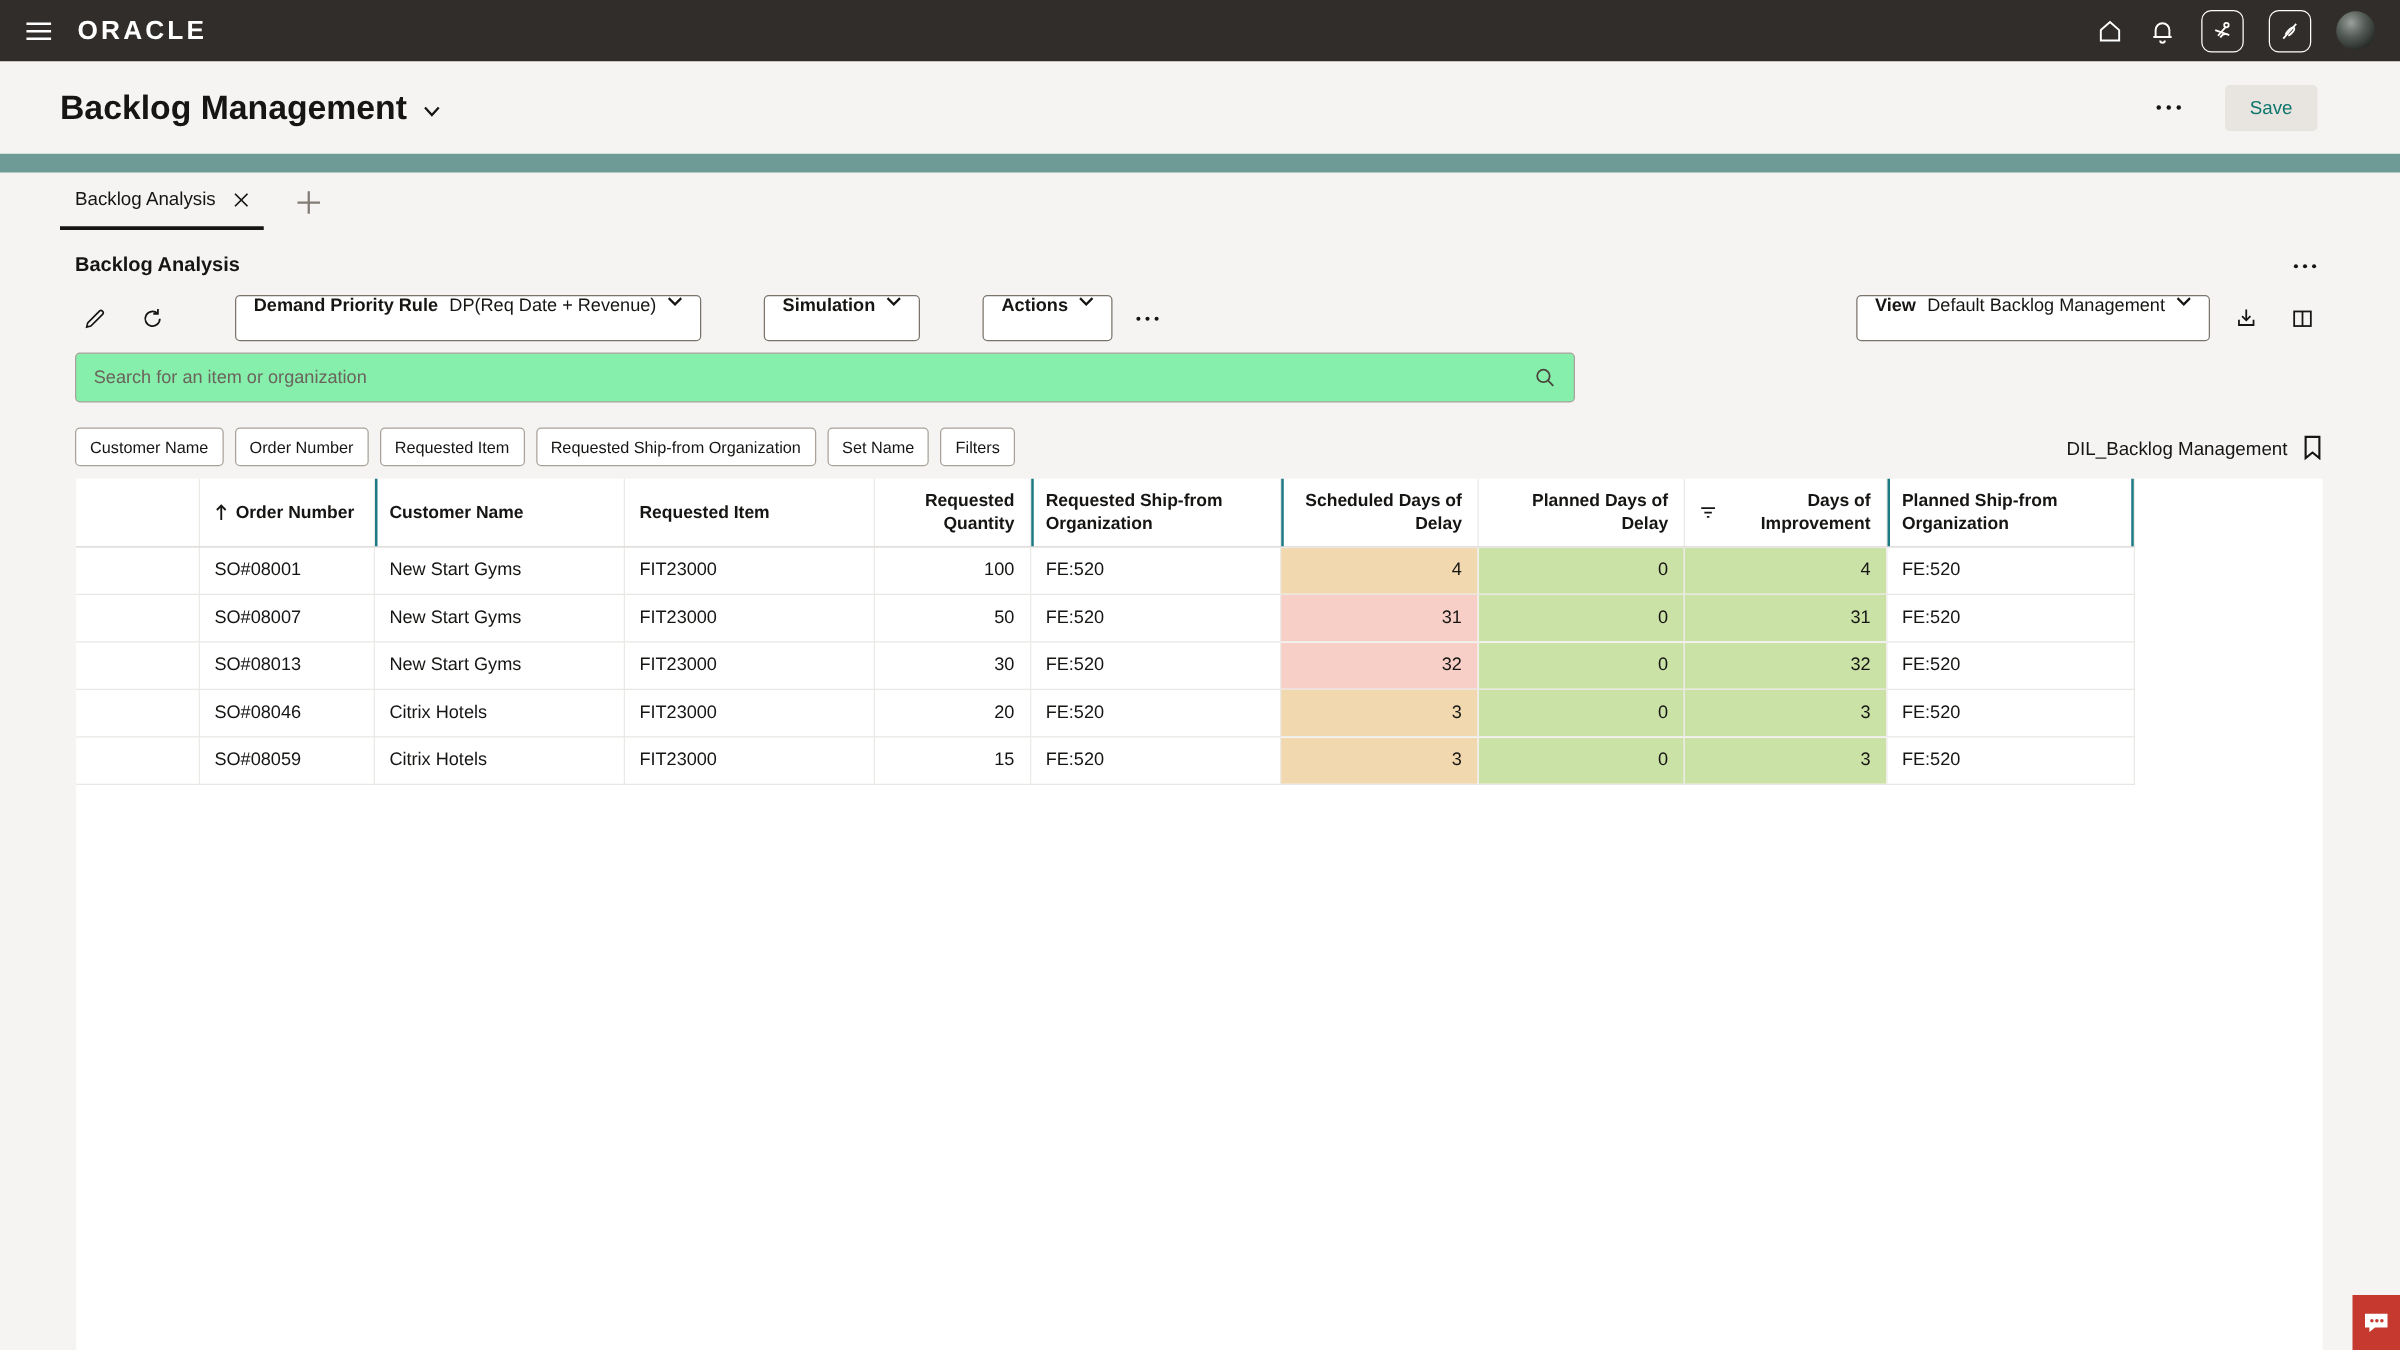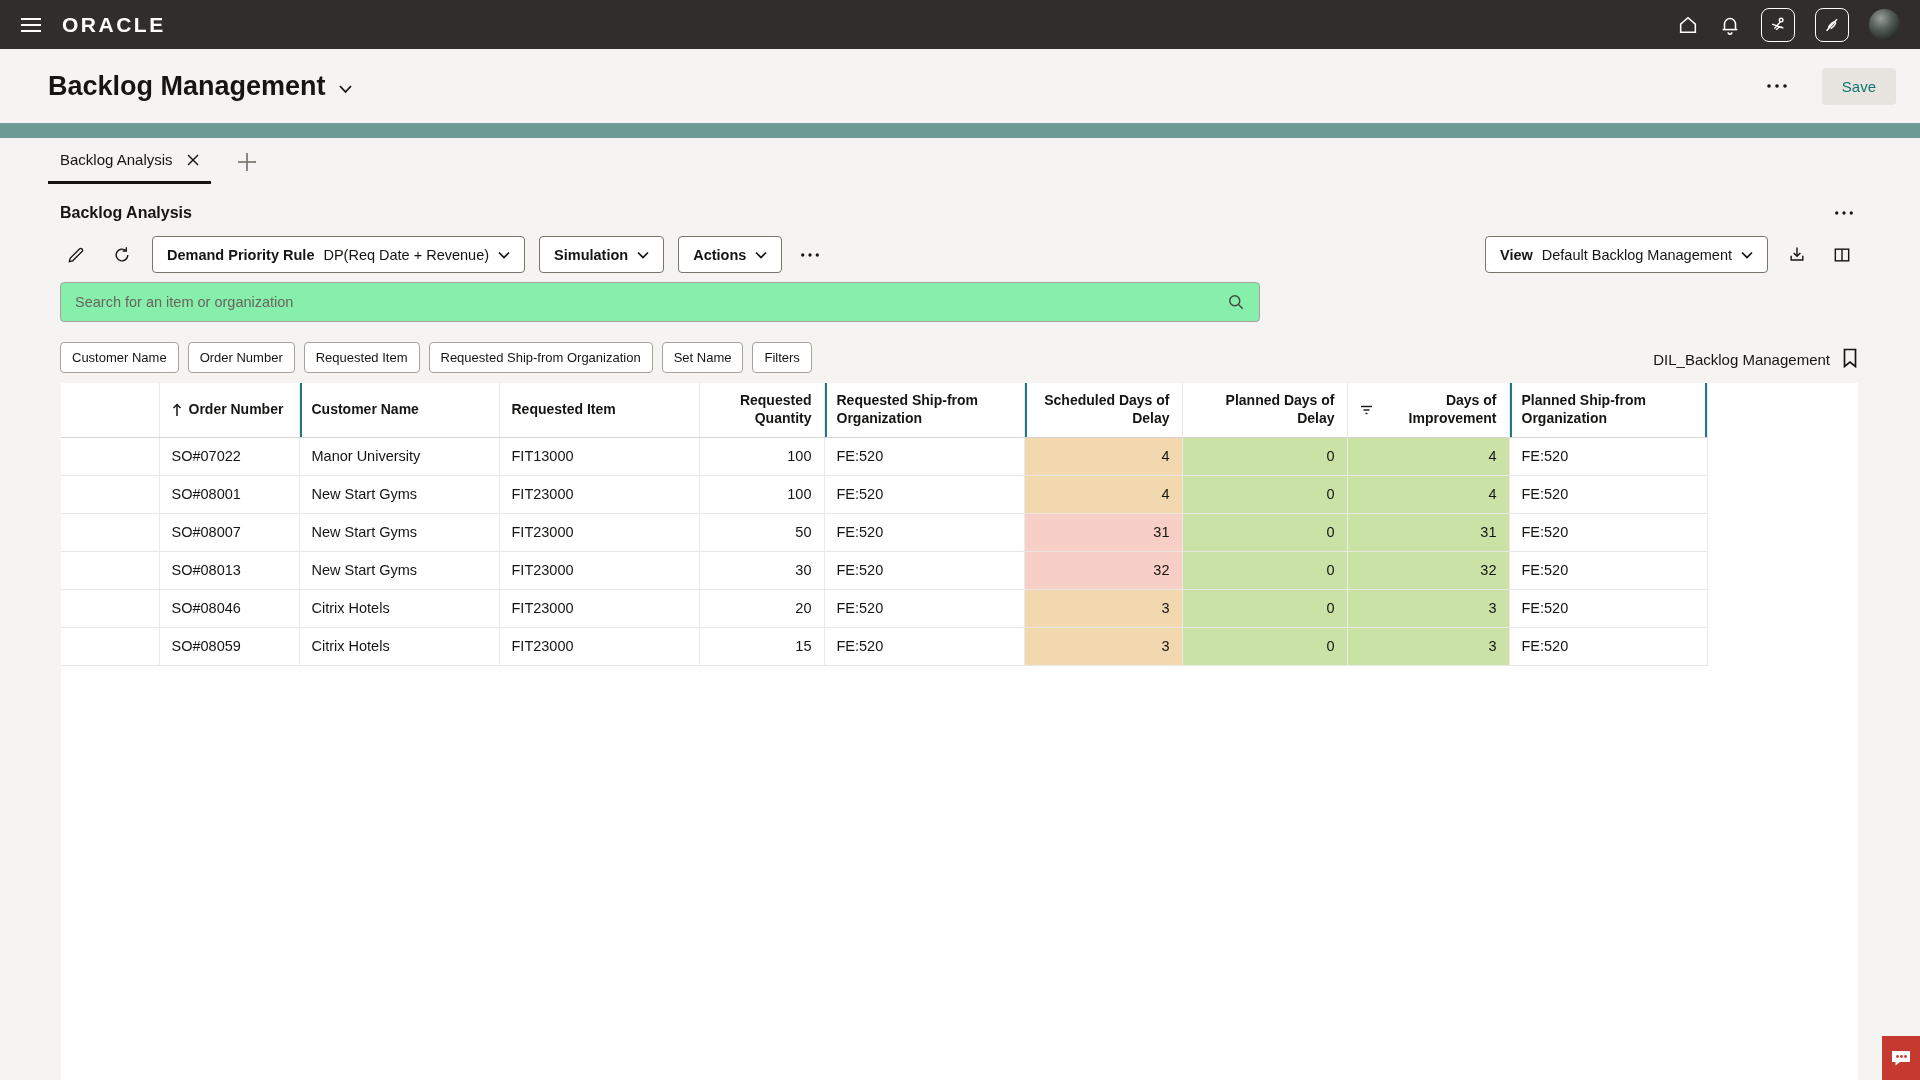--- a/index.html
+++ b/index.html
@@ -14,21 +14,21 @@
   
   .topbar{height:49px;background:var(--header-bg);display:flex;align-items:center;padding:0 20px 0 14px;}
   .icon-plain{background:none;border:none;padding:0;display:flex;align-items:center;justify-content:center;cursor:pointer;}
   .hamburger{width:34px;height:34px;}
   .brand{color:#fff;font-weight:bold;font-size:21px;letter-spacing:2.5px;margin-left:14px;}
   .topbar-right{margin-left:auto;display:flex;align-items:center;gap:20px;}
   .boxbtn{width:34px;height:34px;border:1.6px solid #fff;border-radius:8px;background:none;display:flex;align-items:center;justify-content:center;cursor:pointer;}
   .avatar{width:31px;height:31px;border-radius:50%;background:radial-gradient(circle at 38% 30%,#9aa09b 0%,#565e59 38%,#232725 80%);border:none;cursor:pointer;}
 
   
-  .titlebar{height:74px;display:flex;align-items:center;padding:0 24px 0 48px;}
+  .titlebar{height:74px;display:flex;align-items:center;padding:0 66px 0 48px;}
   .titlebar h1{font-size:27px;margin:0;font-weight:bold;}
   .title-chev{margin-left:12px;margin-top:6px;}
   .title-right{margin-left:auto;display:flex;align-items:center;gap:30px;}
   .save-btn{background:#e8e5e1;color:#0f766e;border:none;border-radius:4px;font-size:15px;padding:10px 20px;font-family:inherit;cursor:default;}
 
   
   .banner{height:15px;background-color:#6e9b95;background-image:
     radial-gradient(90px 14px at 3% 40%, #ebа94f 0 55%, transparent 58%),
     radial-gradient(70px 12px at 3% 45%, #ebab50 0 55%, transparent 60%),
     radial-gradient(130px 16px at 15% 70%, #436f6b 0 50%, transparent 55%),
@@ -45,21 +45,21 @@
 
   
   .content{padding:0 62px 0 60px;}
   .section-head{margin-top:20px;display:flex;align-items:center;}
   .section-head h2{font-size:16px;margin:0;font-weight:bold;}
   .overflow-btn{background:none;border:none;padding:4px;cursor:pointer;display:flex;align-items:center;}
   .section-head .overflow-btn{margin-left:auto;}
 
   .toolbar{margin-top:14px;display:flex;align-items:center;gap:14px;}
   .tool-icon{width:32px;height:32px;}
-  .dd{display:flex;align-items:center;gap:9px;background:#fff;border:1px solid #7b746c;border-radius:4px;height:37px;padding:0 14px;font-size:14.5px;font-family:inherit;color:var(--text);cursor:pointer;}
+  .dd{display:flex;gap:9px;background:#fff;border:1px solid #7b746c;border-radius:4px;height:37px;padding:0 14px;font-size:14.5px;font-family:inherit;color:var(--text);cursor:pointer;margin-left:36px;}
   .dd .b{font-weight:bold;}
   .toolbar-right{margin-left:auto;display:flex;align-items:center;gap:13px;}
 
   .searchbar{margin-top:9px;position:relative;width:1200px;}
   .searchbar input{width:100%;height:40px;border:1px solid #a9a29a;border-radius:4px;background:#86efac;padding:0 44px 0 14px;font-size:14.5px;font-family:inherit;color:var(--text);}
   .searchbar input::placeholder{color:#6b645c;}
   .search-ico{position:absolute;right:14px;top:10px;}
 
   .chipsrow{margin-top:20px;display:flex;align-items:center;gap:9px;}
   .chip{background:#fff;border:1px solid #a9a29a;border-radius:4px;padding:7px 11px;font-size:13px;font-family:inherit;color:var(--text);cursor:pointer;}
@@ -388,32 +388,20 @@
           <th class="seam seam-r">
               <div class="hwrap">
                 <span class="lbl">Planned Ship-from Organization</span>
               </div>
             </th>
         </tr>
       </thead>
       <tbody>
         <tr>
           <td></td>
-          <td>SO#07022</td>
-          <td>Manor University</td>
-          <td>FIT13000</td>
-          <td class="num">100</td>
-          <td>FE:520</td>
-          <td class="num tone-warn">4</td>
-          <td class="num green">0</td>
-          <td class="num green">4</td>
-          <td>FE:520</td>
-        </tr>
-        <tr>
-          <td></td>
           <td>SO#08001</td>
           <td>New Start Gyms</td>
           <td>FIT23000</td>
           <td class="num">100</td>
           <td>FE:520</td>
           <td class="num tone-warn">4</td>
           <td class="num green">0</td>
           <td class="num green">4</td>
           <td>FE:520</td>
         </tr>

